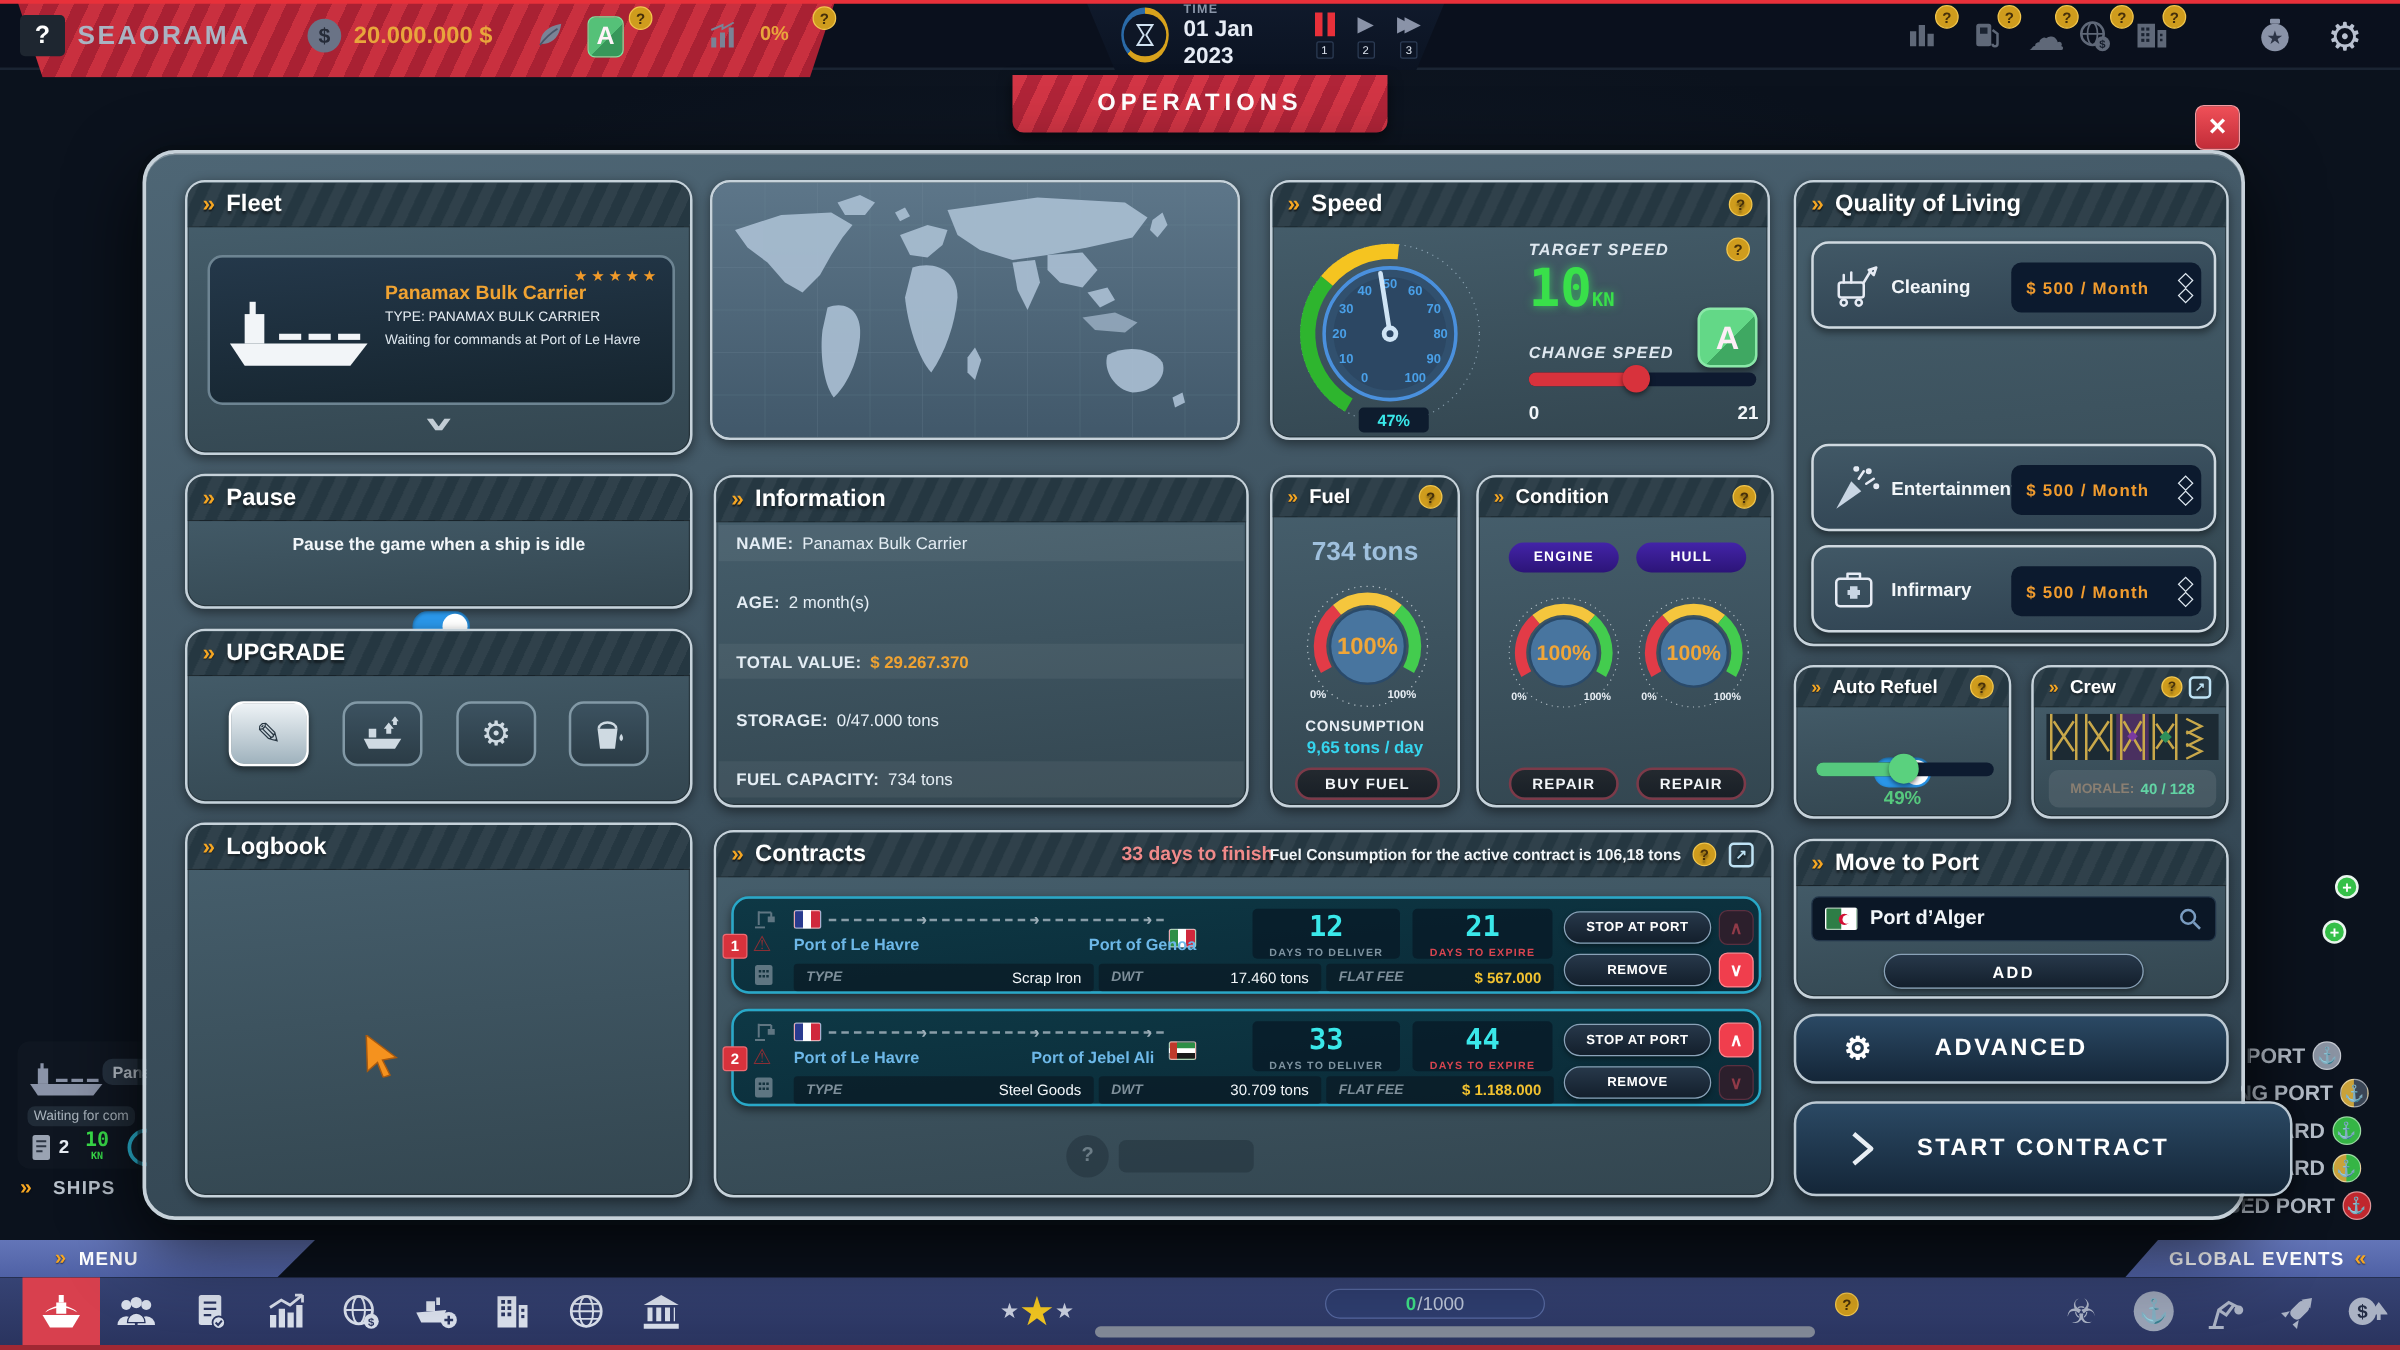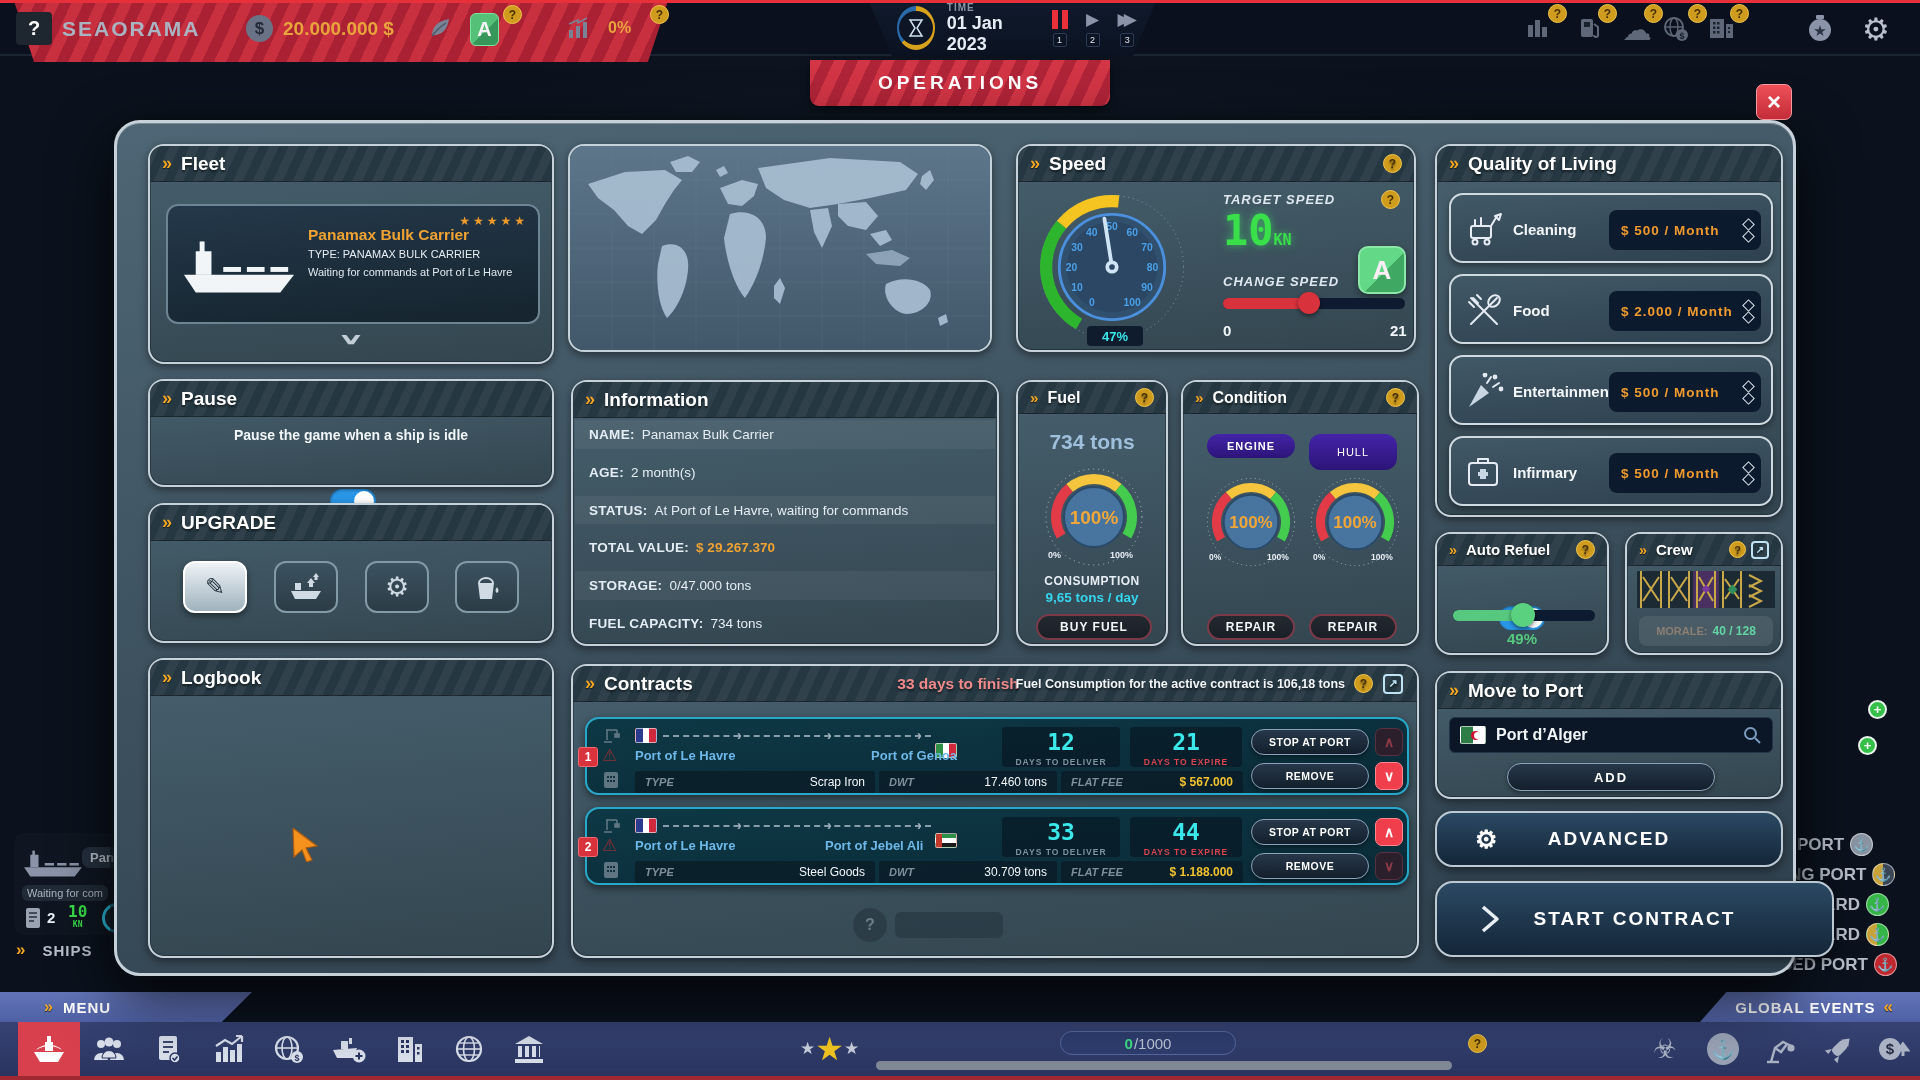--- a/index.html
+++ b/index.html
@@ -441,24 +441,20 @@
       <div class="abs" style="left:2px;right:2px;top:36px;bottom:4px;display:flex;flex-direction:column;justify-content:space-between;padding:2px 0">
         <div class="inforow">
             <b>NAME:</b>
             <span>Panamax Bulk Carrier</span>
           </div>
         <div class="inforow">
             <b>AGE:</b>
             <span>2 month(s)</span>
           </div>
         <div class="inforow">
-            <b>STATUS:</b>
-            <span>At Port of Le Havre, waiting for commands</span>
-          </div>
-        <div class="inforow">
             <b>TOTAL VALUE:</b>
             <span style="color:#f0a332;font-weight:bold">$ 29.267.370</span>
           </div>
         <div class="inforow">
             <b>STORAGE:</b>
             <span>0/47.000 tons</span>
           </div>
         <div class="inforow">
             <b>FUEL CAPACITY:</b>
             <span>734 tons</span>
@@ -546,21 +542,21 @@
     <div class="panel" style="left:1064px;top:257px;width:238px;height:266px">
       <div class="phead small">
           <span class="chev">»</span>
           <span>Condition</span>
           <span class="hspace"></span>
           <span class="qbadge">
             <span>?</span>
           </span>
         </div>
       <div class="abs" style="left:24px;top:52px;width:88px;height:24px;border-radius:12px;background:linear-gradient(#4324a8,#2c1478);color:#fff;font-weight:bold;font-size:11px;letter-spacing:1px;display:flex;align-items:center;justify-content:center">ENGINE</div>
-      <div class="abs" style="left:126px;top:52px;width:88px;height:36px;border-radius:12px;background:linear-gradient(#4324a8,#2c1478);color:#fff;font-weight:normal;font-size:11px;letter-spacing:1px;display:flex;align-items:center;justify-content:center">HULL</div>
+      <div class="abs" style="left:126px;top:52px;width:88px;height:24px;border-radius:12px;background:linear-gradient(#4324a8,#2c1478);color:#fff;font-weight:bold;font-size:11px;letter-spacing:1px;display:flex;align-items:center;justify-content:center">HULL</div>
       <svg class="abs" style="left:18px;top:90px" width="100" height="100" viewBox="0 0 110 110">
         <circle cx="55" cy="55" r="48" fill="none" stroke="#cfd9e0" stroke-width="1" stroke-dasharray="1 4" opacity=".8"></circle>
         <path d="M22.1 74 A38 38 0 0 1 30.6 25.9" stroke="#e23b47" stroke-width="10" fill="none"></path>
         <path d="M30.6 25.9 A38 38 0 0 1 79.4 25.9" stroke="#f5c63d" stroke-width="10" fill="none"></path>
         <path d="M79.4 25.9 A38 38 0 0 1 87.9 74" stroke="#43cc4e" stroke-width="10" fill="none"></path>
         <circle cx="55" cy="55" r="30" fill="#48759f" stroke="#2a4a6a" stroke-width="2"></circle>
       </svg>
       <div class="abs" style="left:18px;top:131px;width:100px;text-align:center;color:#f0a638;font-weight:bold;font-size:17px">100%</div>
       <div class="abs" style="left:26px;top:170px;color:#e8eef4;font-size:8.5px;font-weight:bold">0%</div>
       <div class="abs" style="left:84px;top:170px;color:#e8eef4;font-size:8.5px;font-weight:bold">100%</div>
@@ -741,38 +737,20 @@
             <circle cx="10" cy="30" r="2.5"></circle>
             <circle cx="22" cy="30" r="2.5"></circle>
             <line x1="26" y1="14" x2="32" y2="4"></line>
             <path d="M30 4 L36 2 L34 8 Z"></path>
             <line x1="10" y1="14" x2="10" y2="8"></line>
             <line x1="16" y1="14" x2="16" y2="6"></line>
           </svg>
         <div class="abs" style="left:62px;top:26px;color:#f2f6f9;font-weight:bold;font-size:15px">Cleaning</div>
         <div class="qol-val">
           <span style="color:#f09b2e;font-weight:bold;font-size:13.5px;letter-spacing:1px;flex:1">$ 500 / Month</span>
-          <span style="display:flex;flex-direction:column;gap:3px">
-              <span class="diamond"></span>
-              <span class="diamond"></span>
-            </span>
-        </div>
-      </div>
-      <div class="qol-card" style="top:128px">
-        <svg class="abs sicon" style="left:14px;top:16px" width="38" height="38" viewBox="0 0 38 38">
-            <line x1="6" y1="6" x2="32" y2="32"></line>
-            <line x1="4" y1="10" x2="9" y2="15"></line>
-            <line x1="8" y1="6" x2="13" y2="11"></line>
-            <line x1="12" y1="3" x2="16" y2="7"></line>
-            <line x1="32" y1="6" x2="6" y2="32"></line>
-            <ellipse cx="29" cy="9" rx="5" ry="6.5" transform="rotate(45 29 9)"></ellipse>
-          </svg>
-        <div class="abs" style="left:62px;top:26px;color:#f2f6f9;font-weight:bold;font-size:15px">Food</div>
-        <div class="qol-val">
-          <span style="color:#f09b2e;font-weight:bold;font-size:13.5px;letter-spacing:1px;flex:1">$ 2.000 / Month</span>
           <span style="display:flex;flex-direction:column;gap:3px">
               <span class="diamond"></span>
               <span class="diamond"></span>
             </span>
         </div>
       </div>
       <div class="qol-card" style="top:209px">
         <svg class="abs sicon" style="left:14px;top:16px" width="40" height="38" viewBox="0 0 40 38">
             <path d="M4 34 L16 12 L24 20 Z" fill="#c9d6e4" stroke="none"></path>
             <line x1="22" y1="10" x2="26" y2="4"></line>

